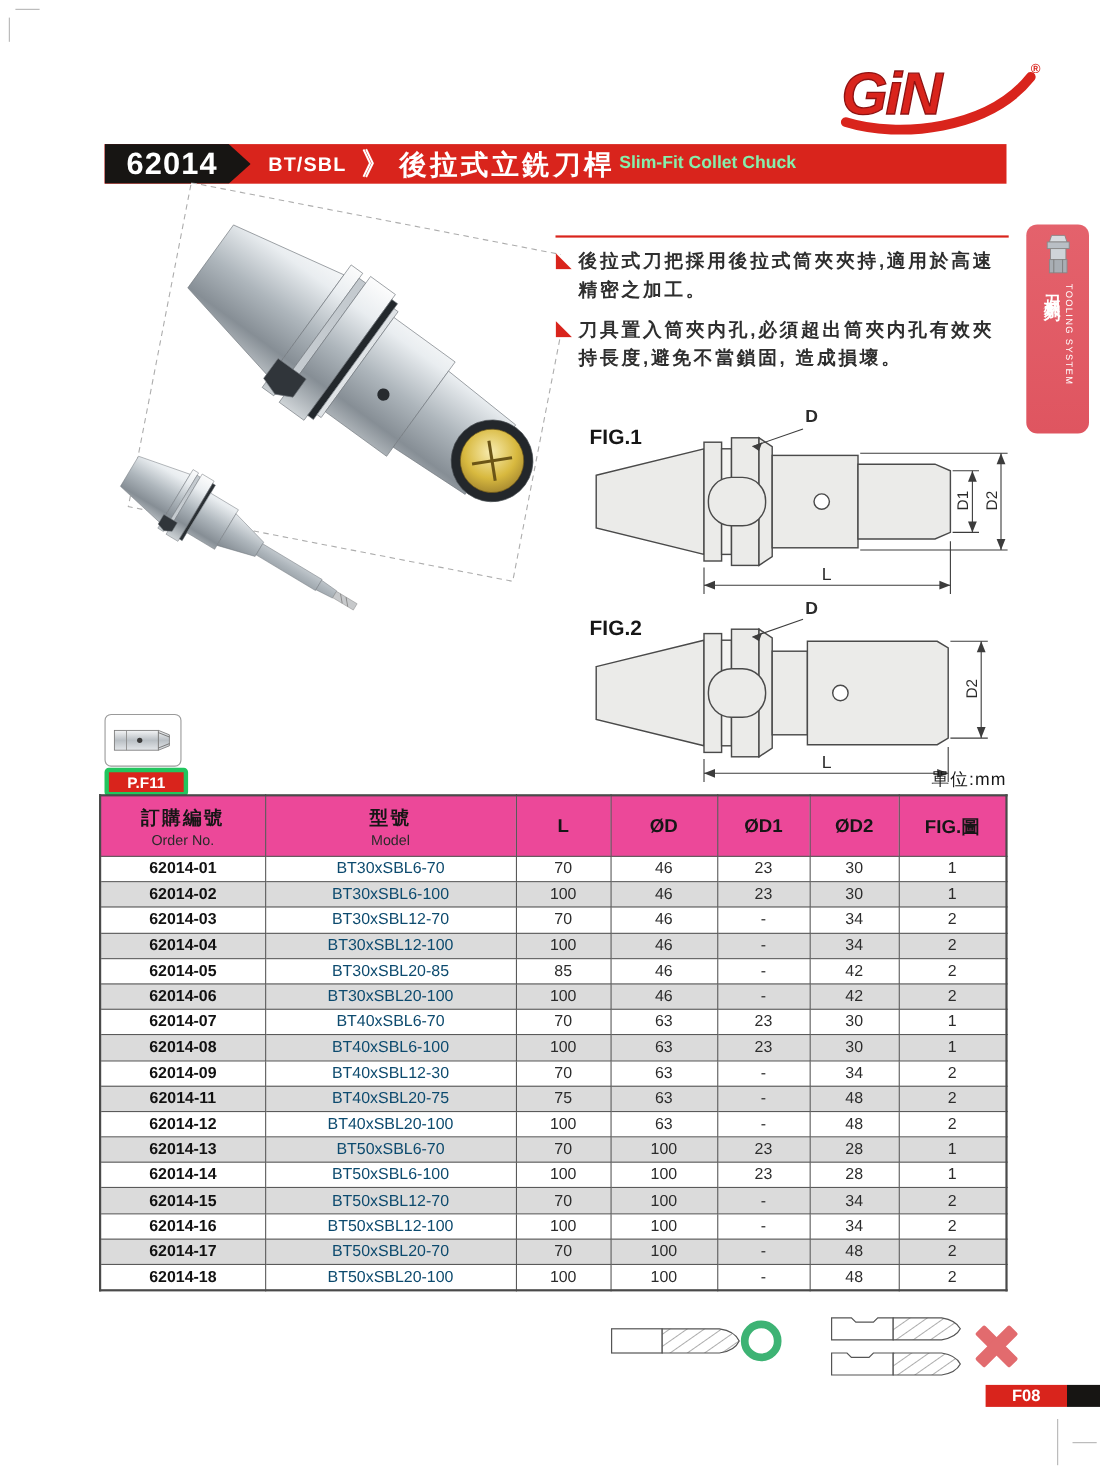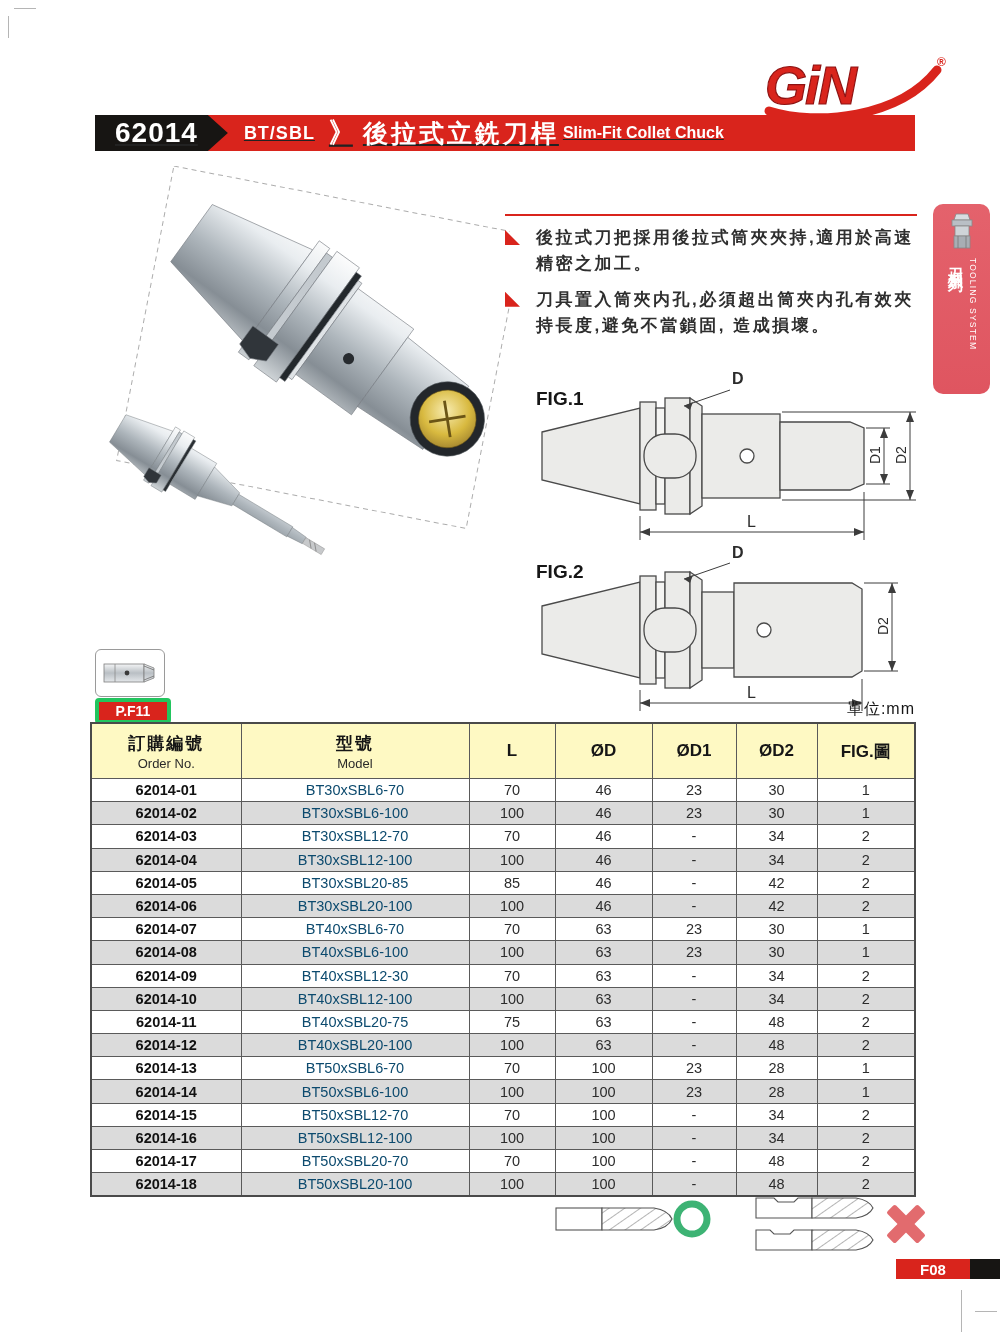--- a/index.html
+++ b/index.html
@@ -4,37 +4,37 @@
 <style>
   html,body{margin:0;padding:0;background:#fff;}
   .page{position:relative;width:1000px;height:1338px;background:#fff;overflow:hidden;
         font-family:"Liberation Sans",sans-serif;color:#222;}
   .abs{position:absolute;}
 
   
   .mark{position:absolute;background:#b5b5b5;}
 
   
-  .header-bar{position:absolute;left:95px;top:115px;width:820px;height:36px;
-              background:var(--red,#d9241c);display:flex;align-items:center;text-decoration:underline;}
+  .header-bar{position:absolute;left:95px;top:131px;width:820px;height:36px;
+              background:var(--red,#d9241c);display:flex;align-items:center;}
   .code-box{height:36px;background:#171513;color:#fff;display:flex;align-items:center;
             padding:0 30px 0 20px;font-size:28px;font-weight:bold;letter-spacing:1px;
             clip-path:polygon(0 0,calc(100% - 20px) 0,100% 50%,calc(100% - 20px) 100%,0 100%);}
   .series{color:#fff;font-weight:bold;font-size:18px;margin-left:16px;letter-spacing:1px;}
   .chev{color:#fff;font-size:24px;font-weight:bold;margin-left:14px;transform:scaleY(1.15);}
   .title-zh{color:#fff;font-size:25px;font-weight:bold;letter-spacing:3px;margin-left:10px;}
-  .title-en{color:#ffffff;font-size:16px;font-weight:bold;margin-left:4px;}
+  .title-en{color:#86efac;font-size:16px;font-weight:bold;margin-left:4px;}
 
   
   .features{position:absolute;left:505px;top:210px;width:412px;}
   .feat-head{display:flex;justify-content:space-between;align-items:flex-end;}
   .feat-title{color:var(--red,#d9241c);font-size:24px;font-weight:bold;letter-spacing:3px;}
   .feat-std{font-size:20px;color:#161616;}
   .feat-rule{height:2px;background:var(--red,#d9241c);margin-top:4px;}
-  .feat-item{display:flex;gap:16px;margin-top:9px;font-size:17px;font-weight:bold;
+  .feat-item{display:flex;gap:6px;margin-top:9px;font-size:17px;font-weight:bold;
              line-height:1.55;letter-spacing:2.5px;color:#2e2e2e;}
   .tri{flex:none;width:15px;height:15px;background:var(--red,#d9241c);
        clip-path:polygon(0 0,100% 100%,0 100%);margin-top:5px;}
 
   
   .fig{position:absolute;left:532px;width:400px;}
   .fig-label{position:absolute;left:4px;font-size:19px;font-weight:bold;color:#161616;text-align:center;}
 
   
   .side-tab{position:absolute;left:933px;top:204px;width:57px;height:190px;border-radius:10px;
@@ -50,21 +50,21 @@
   .pf11{position:absolute;left:95px;top:698px;width:68px;height:18px;background:var(--red,#d9241c);
         border:4px solid #22c55e;border-radius:4px;color:#fff;font-weight:bold;font-size:14px;
         display:flex;align-items:center;justify-content:center;}
   .unit{position:absolute;left:790px;top:699px;width:125px;text-align:right;
         font-size:16px;font-weight:normal;color:#161616;letter-spacing:1px;}
 
   
   .spec-wrap{position:absolute;left:90px;top:722px;}
   table.spec{border-collapse:collapse;table-layout:fixed;border:2px solid #4a4a4a;}
   .spec th,.spec td{border:1px solid #5a5a5a;text-align:center;vertical-align:middle;}
-  .spec thead th{background:#fef9c3;height:52px;font-weight:bold;color:#161616;}
+  .spec thead th{background:#ec4899;height:52px;font-weight:bold;color:#161616;}
   .spec th .zh{display:block;font-size:17px;letter-spacing:2px;}
   .spec th .en{display:block;font-size:13px;font-weight:normal;color:#2a2a2a;margin-top:1px;}
   .spec th.num{font-size:17px;}
   .spec tbody td{height:22.2px;font-size:14.5px;color:#2c2c2c;padding:0;}
   .spec tbody tr:nth-child(even){background:#dbdbdb;}
   .spec td.col-order{font-weight:bold;color:#111;}
   .spec td.col-model{color:#0c4a6e;}
 
   
   .f08{position:absolute;left:896px;top:1259px;height:20px;display:flex;}
@@ -377,29 +377,20 @@
           <tr>
             <td class="col-order">62014-09</td>
             <td class="col-model">BT40xSBL12-30</td>
             <td>70</td>
             <td>63</td>
             <td>-</td>
             <td>34</td>
             <td>2</td>
           </tr>
           <tr>
-            <td class="col-order">62014-10</td>
-            <td class="col-model">BT40xSBL12-100</td>
-            <td>100</td>
-            <td>63</td>
-            <td>-</td>
-            <td>34</td>
-            <td>2</td>
-          </tr>
-          <tr>
             <td class="col-order">62014-11</td>
             <td class="col-model">BT40xSBL20-75</td>
             <td>75</td>
             <td>63</td>
             <td>-</td>
             <td>48</td>
             <td>2</td>
           </tr>
           <tr>
             <td class="col-order">62014-12</td>

